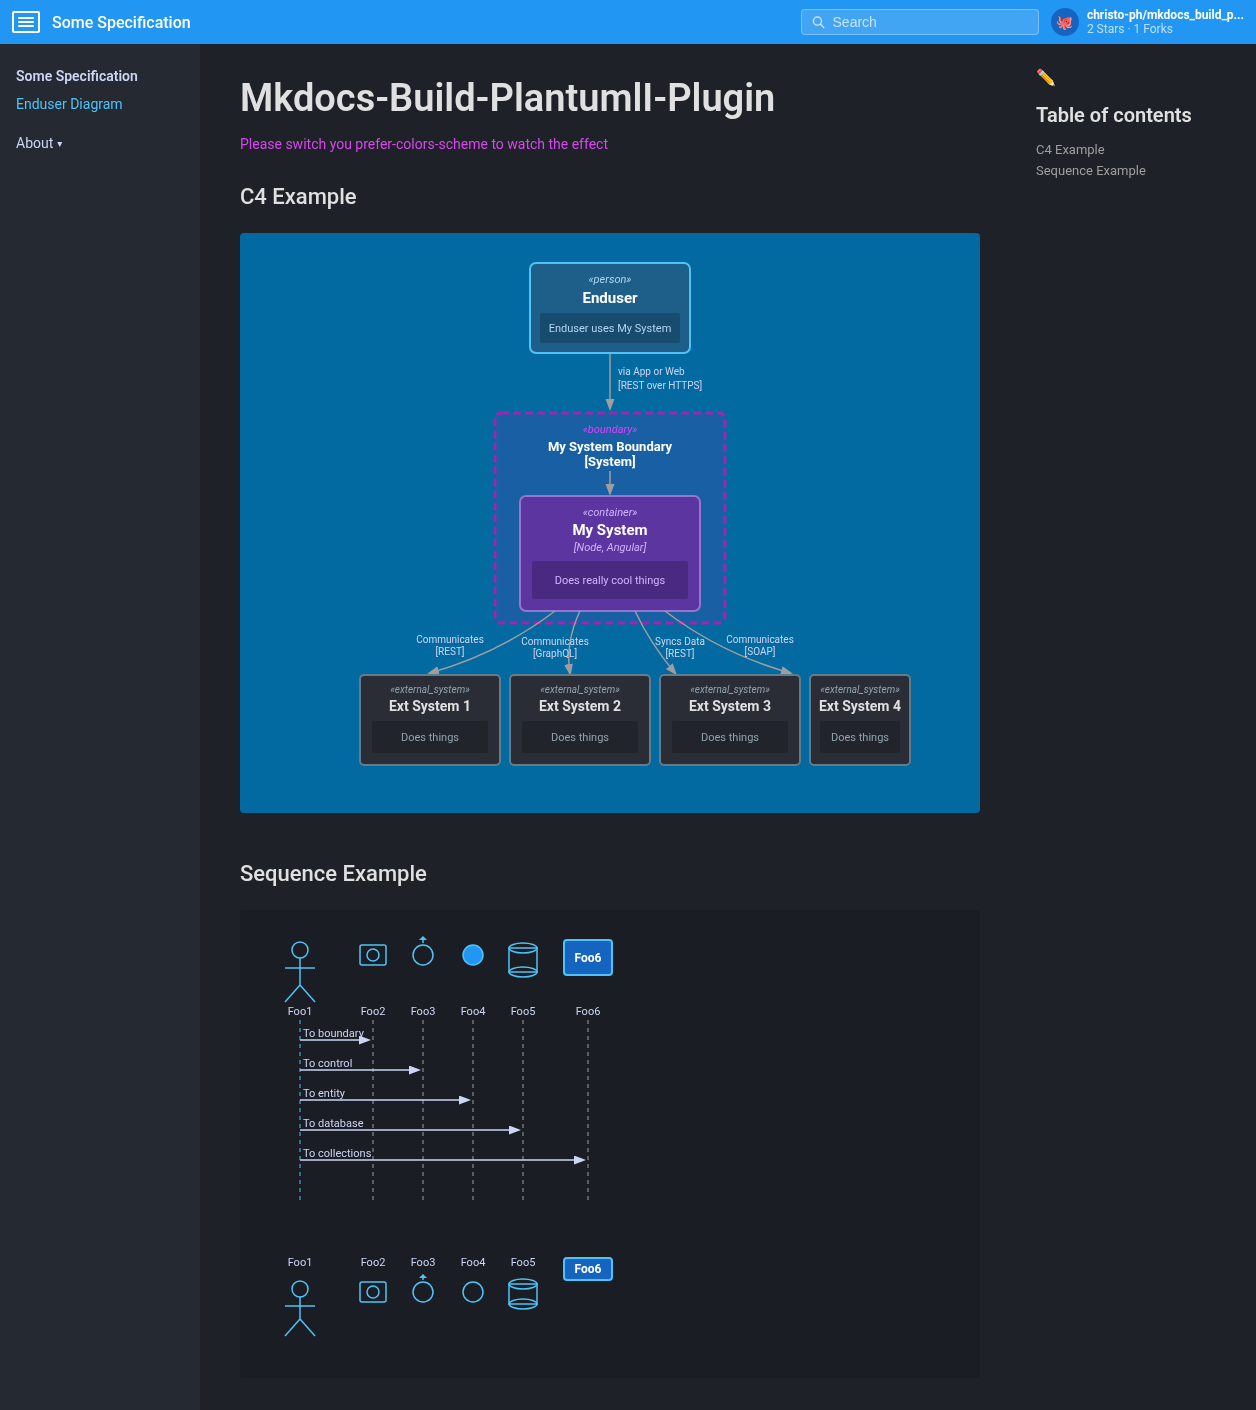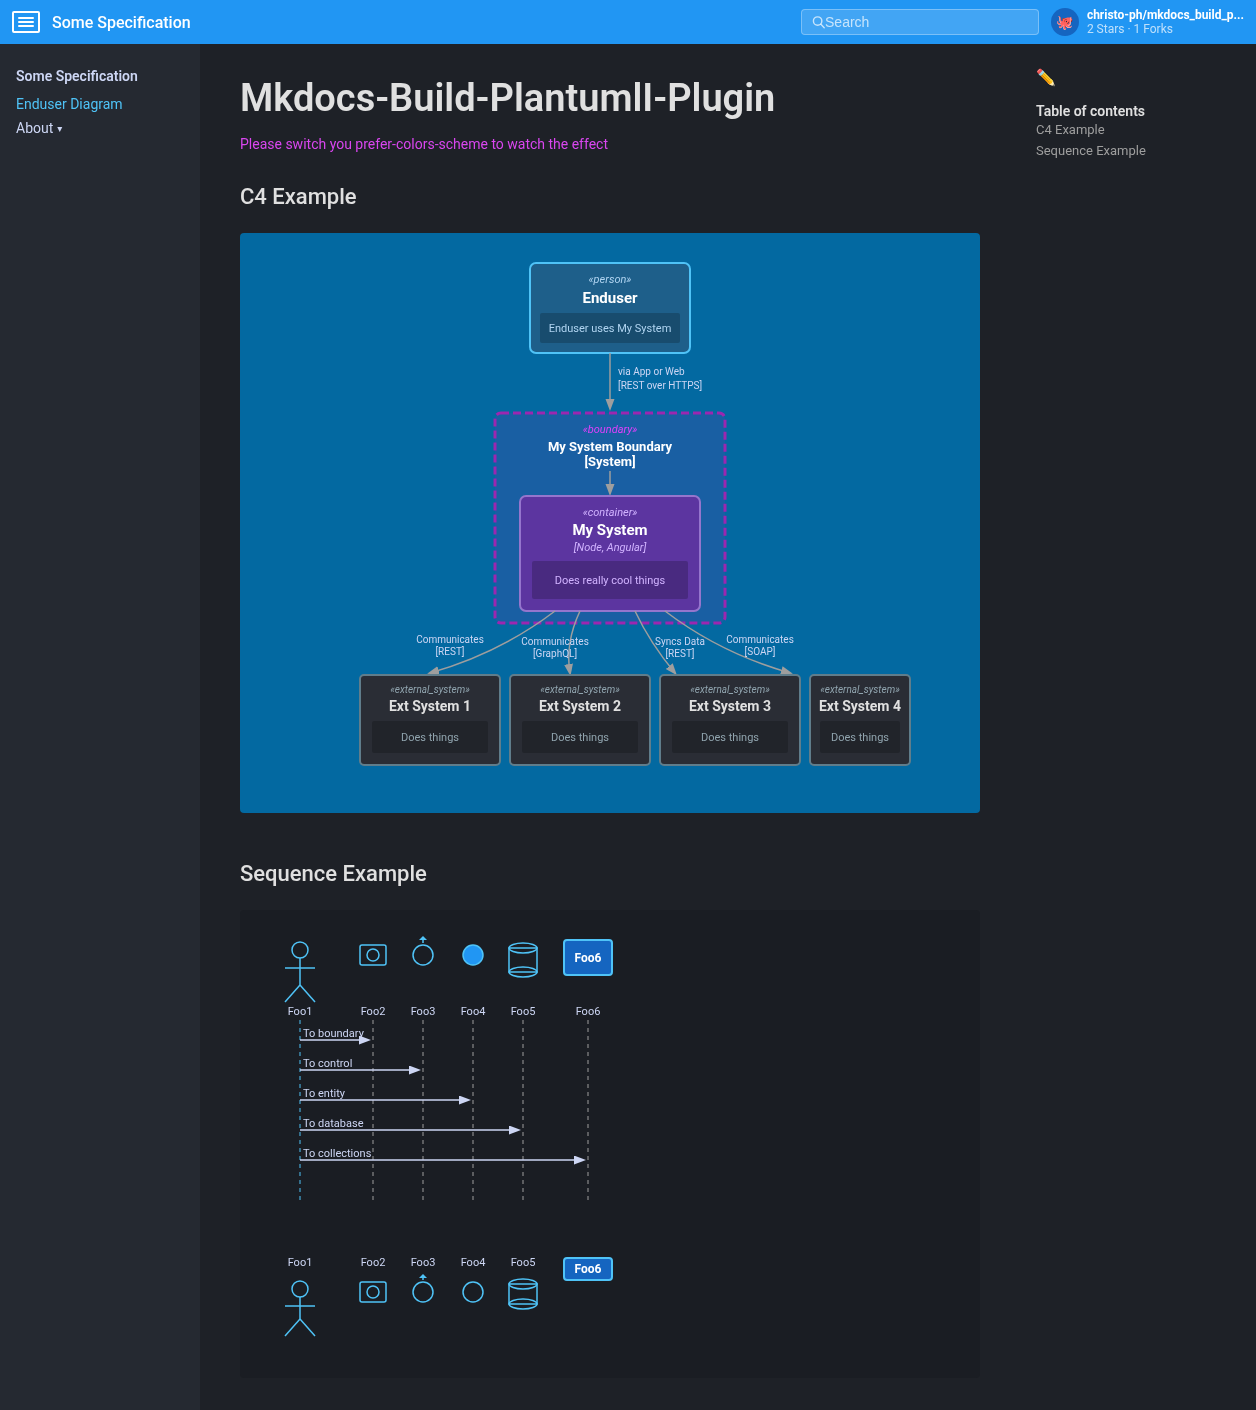--- a/index.html
+++ b/index.html
@@ -38,20 +38,21 @@
       font-weight: 500;
       flex: 1;
     }
     .header-search {
       display: flex;
       align-items: center;
       background: rgba(255,255,255,0.15);
       border: 1px solid rgba(255,255,255,0.3);
       border-radius: 4px;
       padding: 4px 10px;
+      gap: 8px;
       width: 238px;
     }
     .header-search input {
       background: transparent;
       border: none;
       outline: none;
       color: white;
       font-size: 14px;
       width: 100%;
     }
@@ -102,20 +103,21 @@
       text-decoration: none;
     }
     .sidebar-about {
       display: flex;
       align-items: center;
       gap: 4px;
       font-size: 14px;
       color: #cdd6f4;
       padding: 4px 0;
       cursor: pointer;
+      margin-top: 15px;
     }
     .chevron { font-size: 10px; }
 
     
     .main {
       flex: 1;
       padding: 32px 40px;
       max-width: 820px;
     }
 
@@ -158,23 +160,24 @@
       margin-bottom: 32px;
     }
 
     
     .right-panel {
       width: 200px;
       padding: 24px 16px;
       flex-shrink: 0;
     }
     .toc-title {
-      font-size: 14px;
+      font-size: 20px;
       font-weight: 600;
       color: #e0e0e0;
+      margin-bottom: 12px;
     }
     .toc-link {
       display: block;
       font-size: 13px;
       color: #9e9e9e;
       padding: 3px 0;
       cursor: pointer;
       text-decoration: none;
     }
     .edit-icon {

